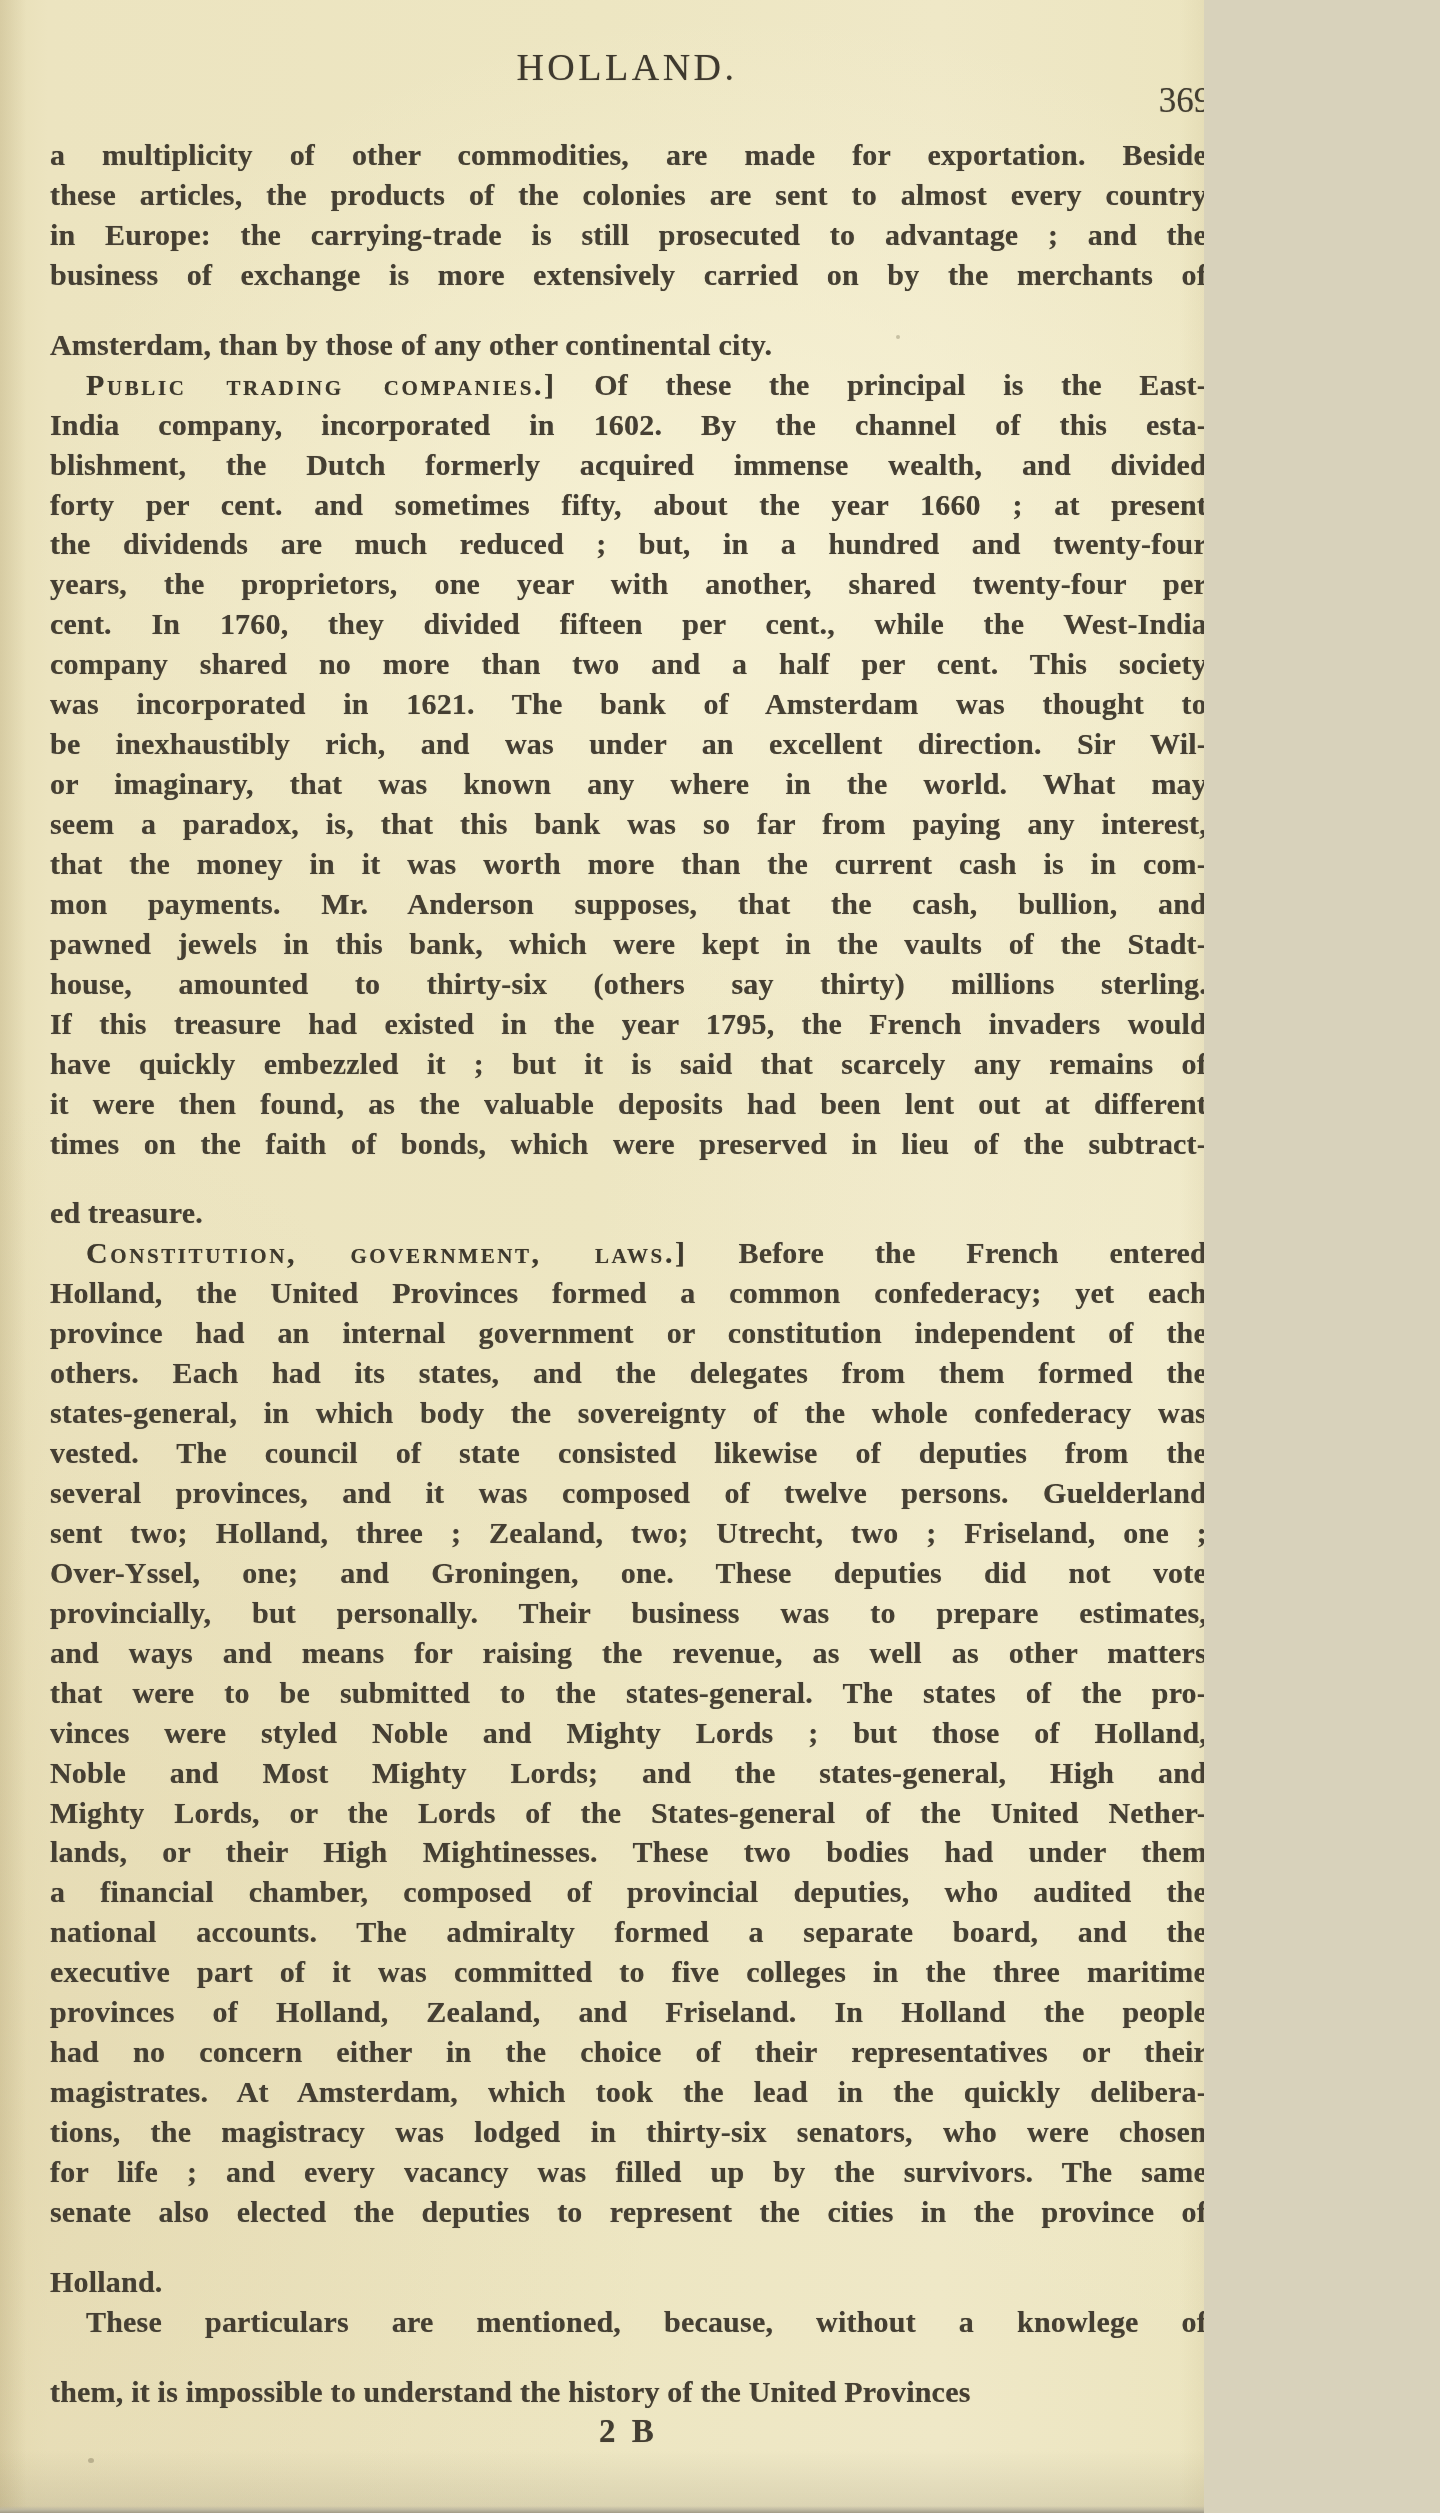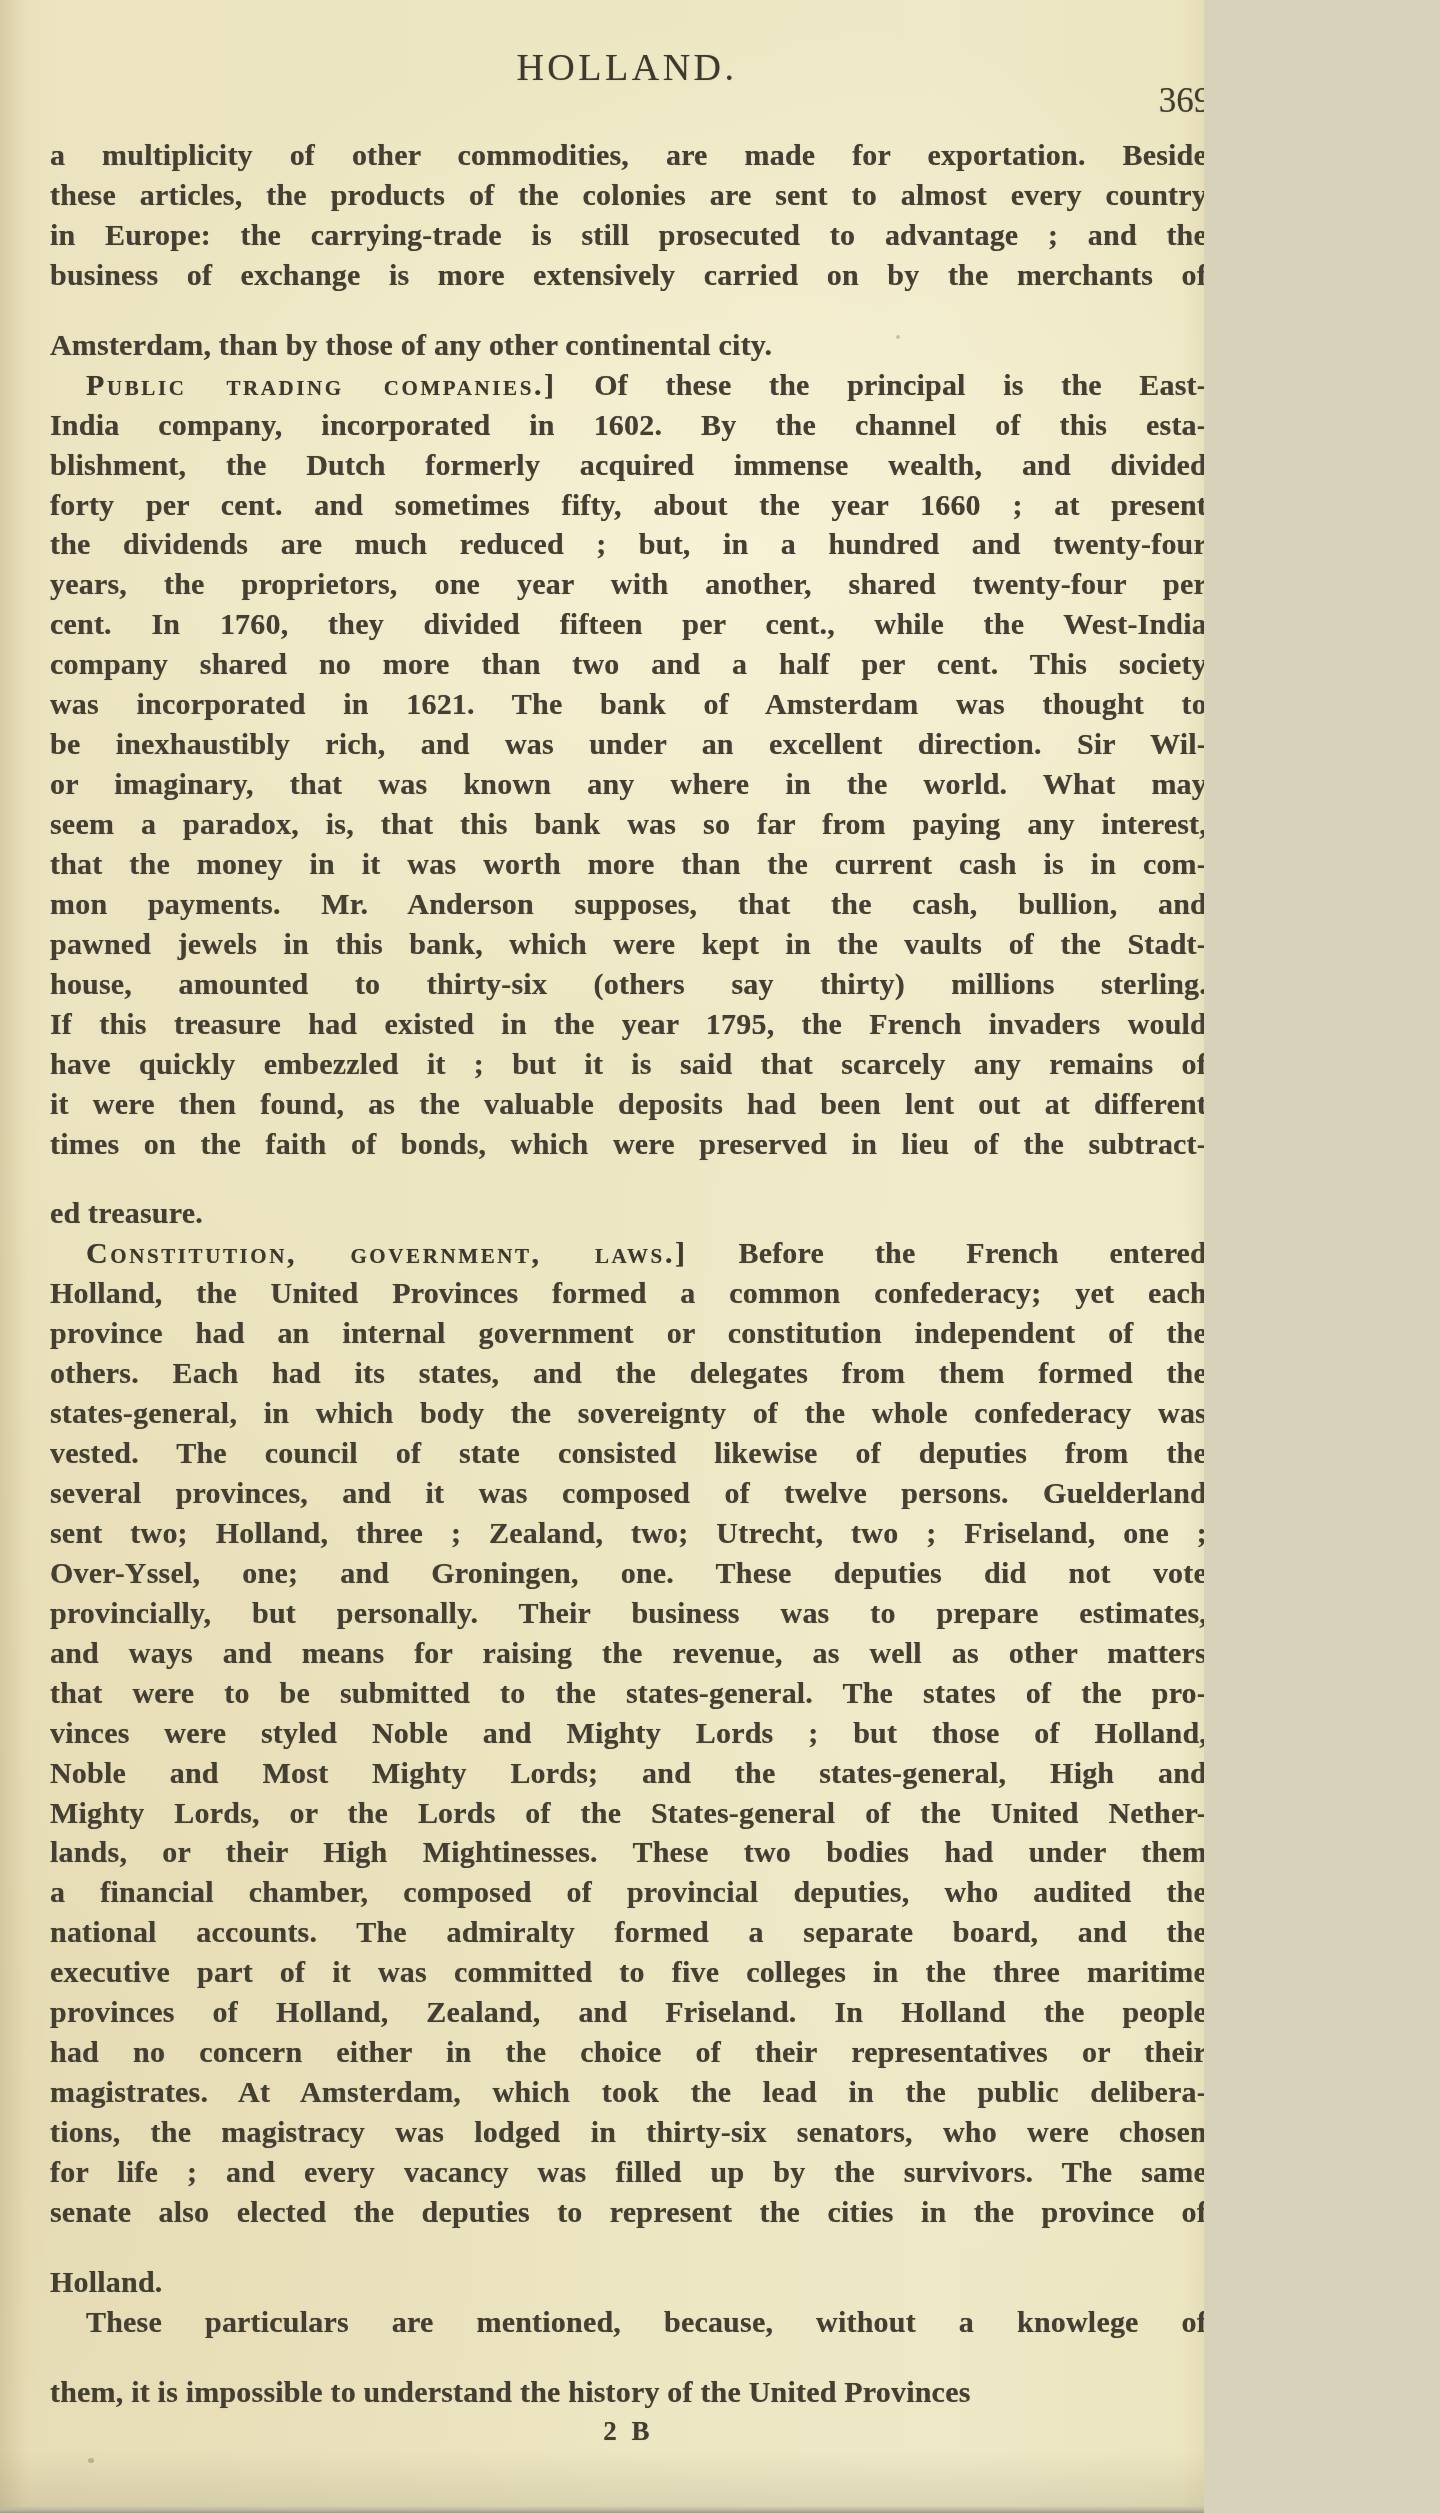--- a/index.html
+++ b/index.html
@@ -58,21 +58,21 @@
   .ln.rag{text-align-last:left;margin-top:30px;}
   .ln.ind{padding-left:36px;}
   .sc{
     font-variant:small-caps;
     letter-spacing:2.6px;
     color:#3e392d;
   }
   .signature-mark{
     height:39.95px;line-height:39.95px;
     text-align:center;text-align-last:center;
-    font-size:27px;letter-spacing:4px;
+    font-size:33px;letter-spacing:4px;
     color:#433e32;
   }
   .speck{position:absolute;background:#857c60;border-radius:50%;opacity:.65;pointer-events:none;}
   .speck.s1{left:1297px;top:2268px;width:7px;height:7px;}
   .speck.s2{left:1394px;top:2096px;width:3px;height:14px;border-radius:2px;transform:rotate(18deg);opacity:.5;}
   .speck.s3{left:88px;top:2458px;width:6px;height:5px;opacity:.45;}
   .speck.s4{left:896px;top:335px;width:4px;height:4px;opacity:.4;}
 </style>
 </head>
 <body>
@@ -123,21 +123,21 @@
       <div class="ln">that were to be submitted to the states-general.  The states of the pro-</div>
       <div class="ln">vinces were styled Noble and Mighty Lords ; but those of Holland,</div>
       <div class="ln">Noble and Most Mighty Lords; and the states-general, High and</div>
       <div class="ln">Mighty Lords, or the Lords of the States-general of the United Nether-</div>
       <div class="ln">lands, or their High Mightinesses.  These two bodies had under them</div>
       <div class="ln">a financial chamber, composed of provincial deputies, who audited the</div>
       <div class="ln">national accounts.  The admiralty formed a separate board, and the</div>
       <div class="ln">executive part of it was committed to five colleges in the three maritime</div>
       <div class="ln">provinces of Holland, Zealand, and Friseland.  In Holland the people</div>
       <div class="ln">had no concern either in the choice of their representatives or their</div>
-      <div class="ln">magistrates.  At Amsterdam, which took the lead in the public delibera-</div>
+      <div class="ln">magistrates.  At Amsterdam, which took the lead in the quickly delibera-</div>
       <div class="ln">tions, the magistracy was lodged in thirty-six senators, who were chosen</div>
       <div class="ln">for life ; and every vacancy was filled up by the survivors.  The same</div>
       <div class="ln">senate also elected the deputies to represent the cities in the province of</div>
       <div class="ln rag">Holland.</div>
       <div class="ln ind">These particulars are mentioned, because, without a knowlege of</div>
       <div class="ln rag">them, it is impossible to understand the history of the United Provinces</div>
       <div class="signature-mark">2 B</div>
     </div>
 
   <div class="speck s1"></div>

